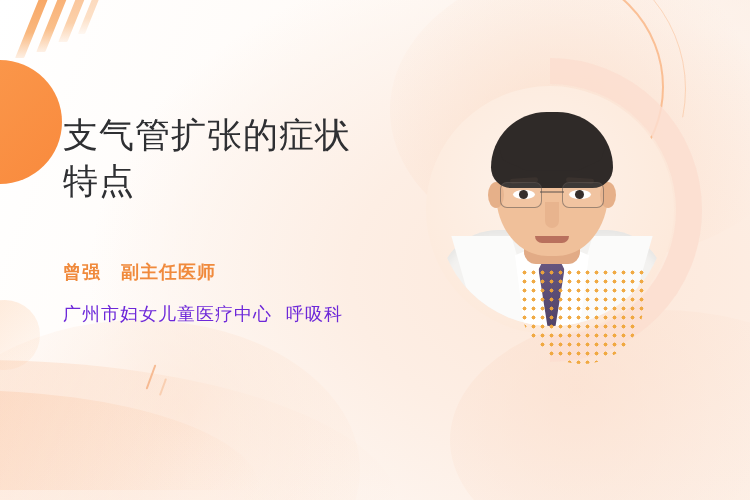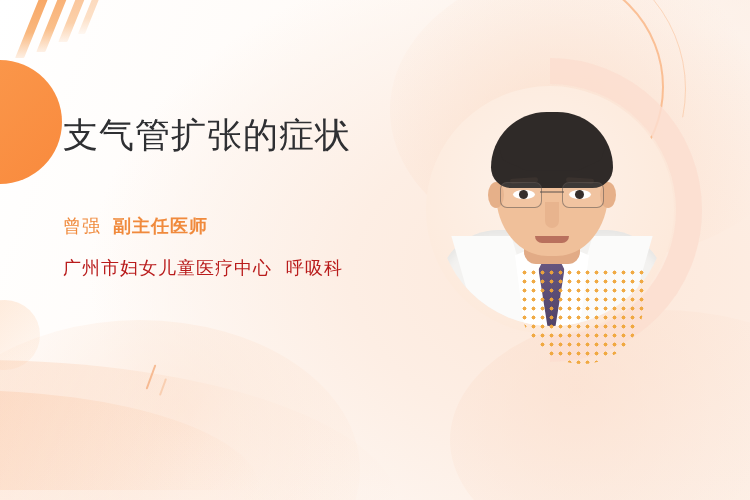--- a/index.html
+++ b/index.html
@@ -393,30 +393,30 @@
   }
   .byline {
     margin-top: 58px;
     font-size: 18px;
     color: #f08a3c;
     letter-spacing: 1px;
     line-height: 1.2;
     white-space: nowrap;
   }
   .byline .name {
-    font-weight: 400;
-    margin-right: 12px;
+    font-weight: 700;
+    margin-right: 20px;
   }
   .byline .rank {
     font-weight: 700;
   }
   .affil {
     margin-top: 18px;
     font-size: 18px;
-    color: #b91c1c;
+    color: #6d28d9;
     letter-spacing: 1px;
     white-space: nowrap;
   }
   .affil .dept {
     margin-left: 14px;
   }
 </style>
 </head>
 <body>
 
@@ -470,20 +470,21 @@
   <div class="dots-disc"></div>
 
   <div class="wave"></div>
   <div class="wave2"></div>
   <div class="tick-line"></div>
   <div class="tick-line b"></div>
 
   <div class="text-block">
     <h1 class="title">
       <span>支气管扩张的症状</span><br>
+      <span>特点</span>
     </h1>
 
     <div class="byline">
       <span class="name">曾强</span><span class="rank">副主任医师</span>
     </div>
 
     <div class="affil">
       <span>广州市妇女儿童医疗中心</span><span class="dept">呼吸科</span>
     </div>
   </div>

